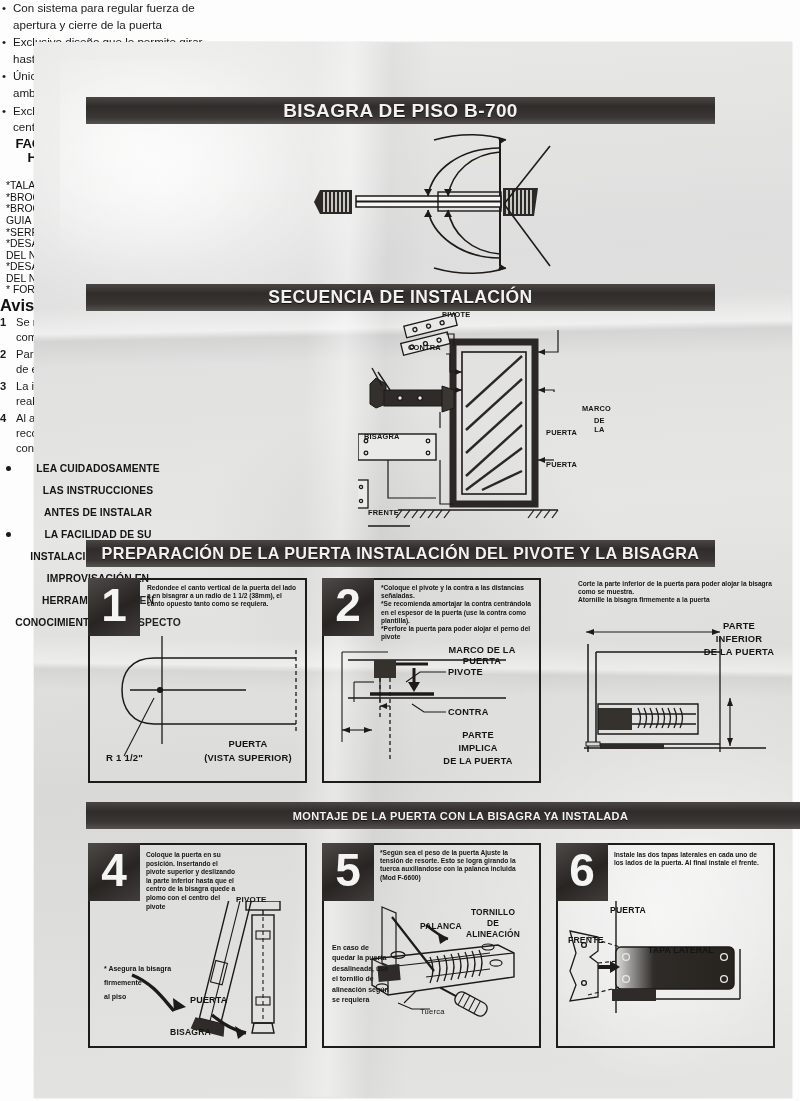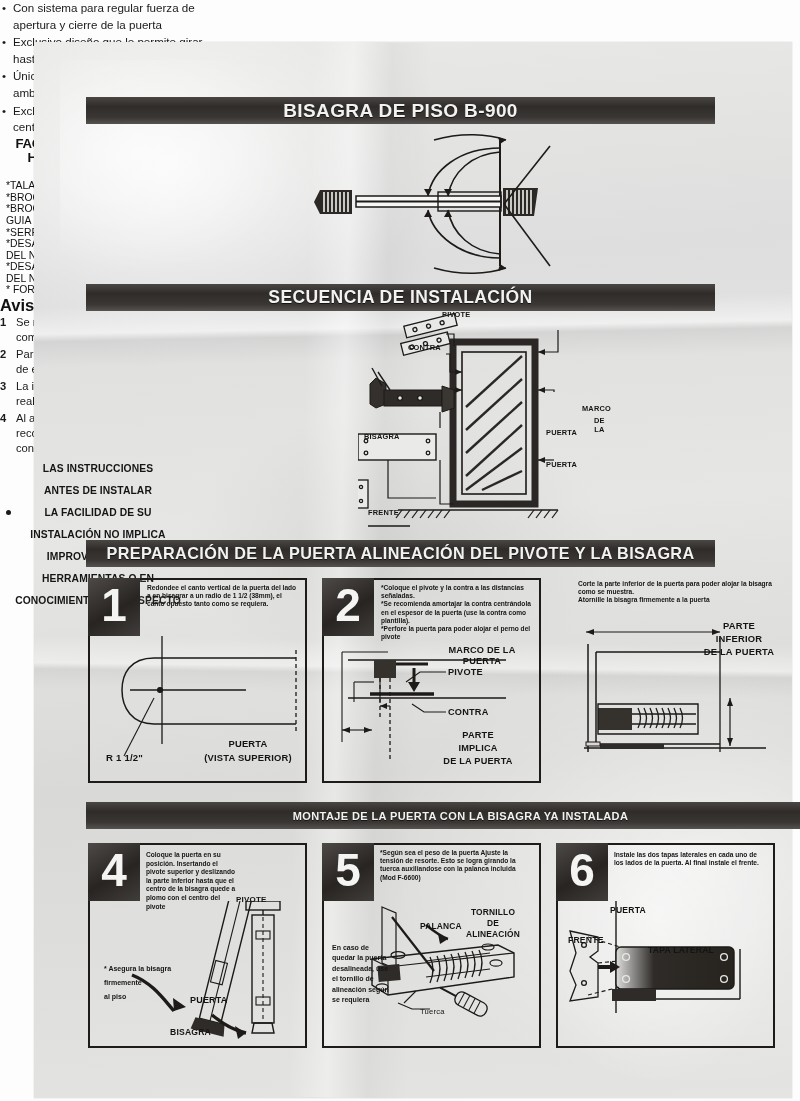--- a/index.html
+++ b/index.html
@@ -80,21 +80,21 @@
 <body>
 
 <div id="scan">
   <div id="paper"></div>
   <div class="crease c5"></div>
   <div class="crease c1"></div>
   <div class="crease c2"></div>
   <div class="crease c3"></div>
   <div class="crease c4"></div>
 
-  <div class="bar" id="bar-title">BISAGRA DE PISO B-900</div>
+  <div class="bar" id="bar-title">BISAGRA DE PISO B-700</div>
 
   <div id="feature-list">
     <ul>
       <li>Con sistema para regular fuerza de apertura y cierre de la puerta</li>
       <li>Exclusivo diseño que le permite girar hasta 116° hacia el interior o el exterior.</li>
       <li>Única con topes de 0°, 88° y 116° en ambas direcciones</li>
       <li>Exclusivo tornillo de alienación para centrar la puerta.</li>
     </ul>
   </div>
 
@@ -284,30 +284,31 @@
     <div class="plabel sm" style="left:50px;top:31px;">CONTRA</div>
     <div class="plabel sm" style="left:6px;top:120px;">BISAGRA</div>
     <div class="plabel sm" style="left:10px;top:196px;">FRENTE</div>
     <div class="plabel sm" style="left:188px;top:92px;padding-left:36px;">MARCO</div>
     <div class="plabel sm" style="left:188px;top:104px;padding-left:48px;">DE LA</div>
     <div class="plabel sm" style="left:188px;top:116px;">PUERTA</div>
     <div class="plabel sm" style="left:188px;top:148px;">PUERTA</div>
   </div>
 
   <div id="warn">
+    <div class="wline"><span class="bull"></span><span>LEA CUIDADOSAMENTE</span></div>
     <div class="wline"><span>LAS INSTRUCCIONES</span></div>
     <div class="wline"><span>ANTES DE INSTALAR</span></div>
     <div class="wline"><span class="bull"></span><span>LA FACILIDAD DE SU</span></div>
     <div class="wline"><span>INSTALACIÓN NO IMPLICA</span></div>
     <div class="wline"><span>IMPROVISACIÓN EN</span></div>
     <div class="wline"><span>HERRAMIENTAS O EN</span></div>
     <div class="wline"><span>CONOCIMIENTOS AL RESPECTO</span></div>
   </div>
 
-  <div class="bar" id="bar-prep">PREPARACIÓN DE LA PUERTA ALINEACIÓN DEL PIVOTE Y LA BISAGRA</div>
+  <div class="bar" id="bar-prep">PREPARACIÓN DE LA PUERTA INSTALACIÓN DEL PIVOTE Y LA BISAGRA</div>
 
   <div class="panel" style="left:88px;top:578px;width:215px;height:201px;">
     <div class="numbox">1</div>
     <div class="ptxt" style="left:57px;top:4px;width:150px;">Redondee el canto vertical de la puerta del lado a en bisagrar a un radio de 1 1/2 (38mm),  el canto opuesto tanto como se requiera.</div>
     <svg class="abs" style="left:6px;top:48px;" width="204" height="150" viewBox="0 0 204 150">
       <g class="ln" stroke-width="1.3">
         <path d="M200 30 L58 30 C34 30 26 46 26 62 C26 80 36 96 58 96 L200 96" stroke-width="1.5"></path>
         <line x1="34" y1="62" x2="150" y2="62"></line>
         <line x1="66" y1="8" x2="66" y2="116"></line>
         <line x1="200" y1="22" x2="200" y2="104" stroke-dasharray="4 3"></line>

